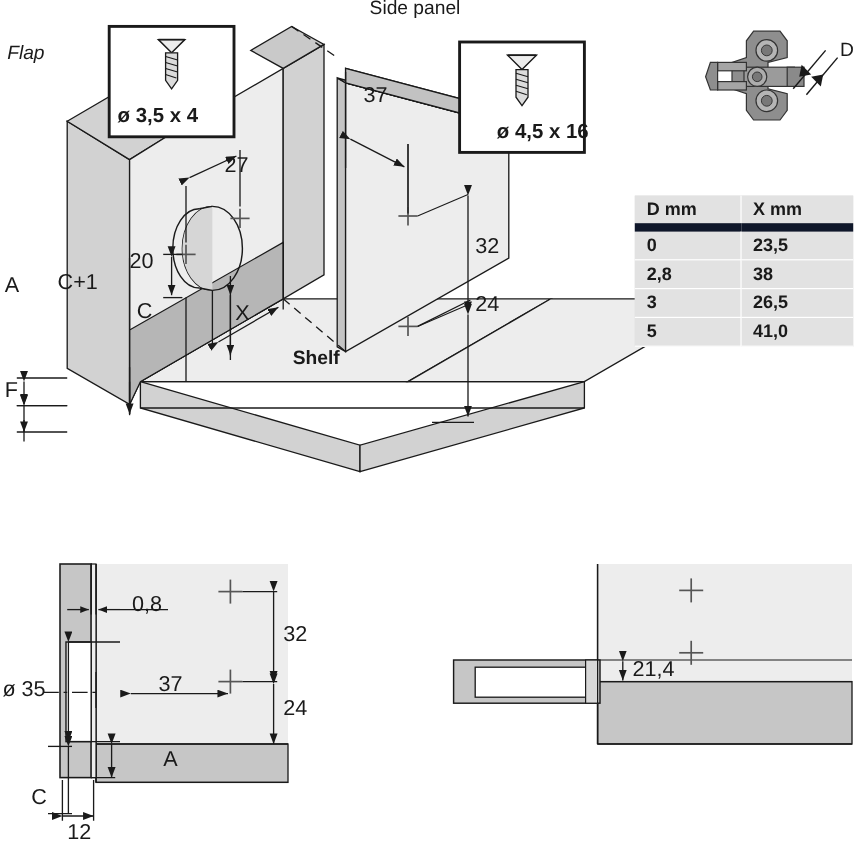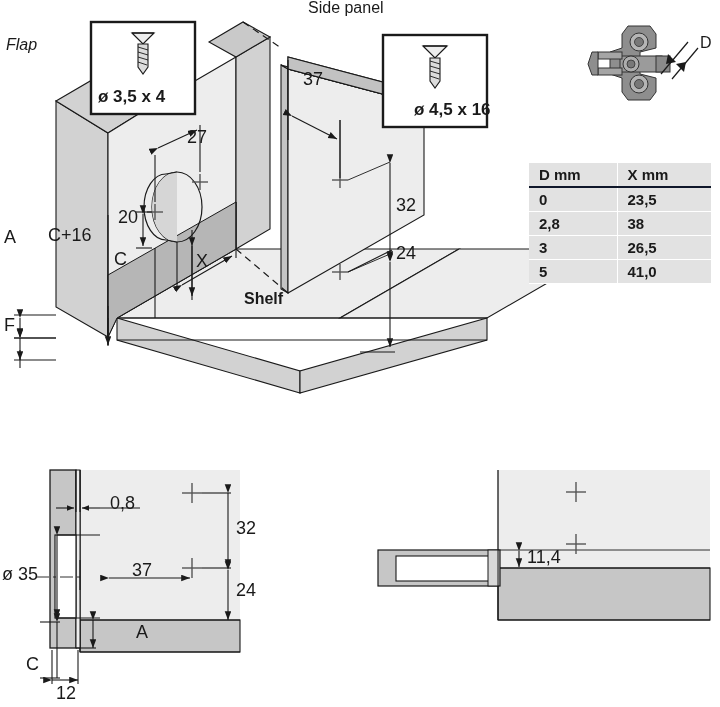--- a/index.html
+++ b/index.html
@@ -43,21 +43,21 @@
     text-align: left;
     padding: 3px 0 3px 10px;
     background: #e2e2e2;
     color: #1a1a1a;
     font-weight: bold;
     border-right: 1px solid #ffffff;
     height: 21px;
     box-sizing: border-box;
   }
   .spec-table th {
-    border-bottom: 2px solid #0f172a;
+    border-bottom: 7px solid #0f172a;
   }
   .spec-table td {
     border-bottom: 1px solid #ffffff;
   }
   .spec-table th:last-child, .spec-table td:last-child {
     border-right: none;
   }
   .spec-table col.c1 { width: 88px; }
   .spec-table col.c2 { width: 94px; }
   
@@ -377,40 +377,40 @@
   <div class="lbl" style="left:6px; top:37px;font-style:italic;">Flap</div>
   <div class="lbl" style="left:308px; top:0px;">Side panel</div>
   <div class="lbl" style="left:244px; top:291px;font-weight:bold;">Shelf</div>
 
   <div class="lbl bold" style="left:98px; top:88px;">ø 3,5 x 4</div>
   <div class="lbl bold" style="left:380px; top:101px;margin-left:34px;">ø 4,5 x 16</div>
 
   <div class="lbl" style="left:700px; top:35px; font-size:16px;">D</div>
 
   <div class="lbl dim" style="left:150px; top:128px;margin-left:37px;">27</div>
-  <div class="lbl dim" style="left:94px; top:208px;padding-left:24px;">20</div>
+  <div class="lbl dim" style="left:108px; top:208px;">20</div>
   <div class="lbl dim" style="left:303px; top:70px;">37</div>
   <div class="lbl dim" style="left:396px; top:196px;">32</div>
   <div class="lbl dim" style="left:396px; top:244px;">24</div>
   <div class="lbl dim" style="left:4px; top:228px;">A</div>
   <div class="lbl dim" style="left:4px; top:316px;">F</div>
   <div class="lbl dim" style="left:114px; top:250px;">C</div>
-  <div class="lbl dim" style="left:48px; top:226px;">C+16</div>
+  <div class="lbl dim" style="left:48px; top:226px;">C+1</div>
   <div class="lbl dim" style="left:196px; top:252px;">X</div>
 
   <div class="lbl dim" style="left:110px; top:494px;text-align:right;">0,8</div>
   <div class="lbl dim" style="left:236px; top:519px;">32</div>
   <div class="lbl dim" style="left:236px; top:581px;">24</div>
   <div class="lbl dim" style="left:132px; top:561px;">37</div>
   <div class="lbl dim" style="left:2px; top:565px;">ø 35</div>
   <div class="lbl dim" style="left:136px; top:623px;">A</div>
   <div class="lbl dim" style="left:26px; top:655px;">C</div>
   <div class="lbl dim" style="left:56px; top:684px;">12</div>
 
-  <div class="lbl dim" style="left:527px; top:548px;">11,4</div>
+  <div class="lbl dim" style="left:527px; top:548px;">21,4</div>
 
   <table class="spec-table">
     <colgroup>
         <col class="c1">
         <col class="c2">
       </colgroup>
     <thead>
       <tr>
         <th>D mm</th>
         <th>X mm</th>

